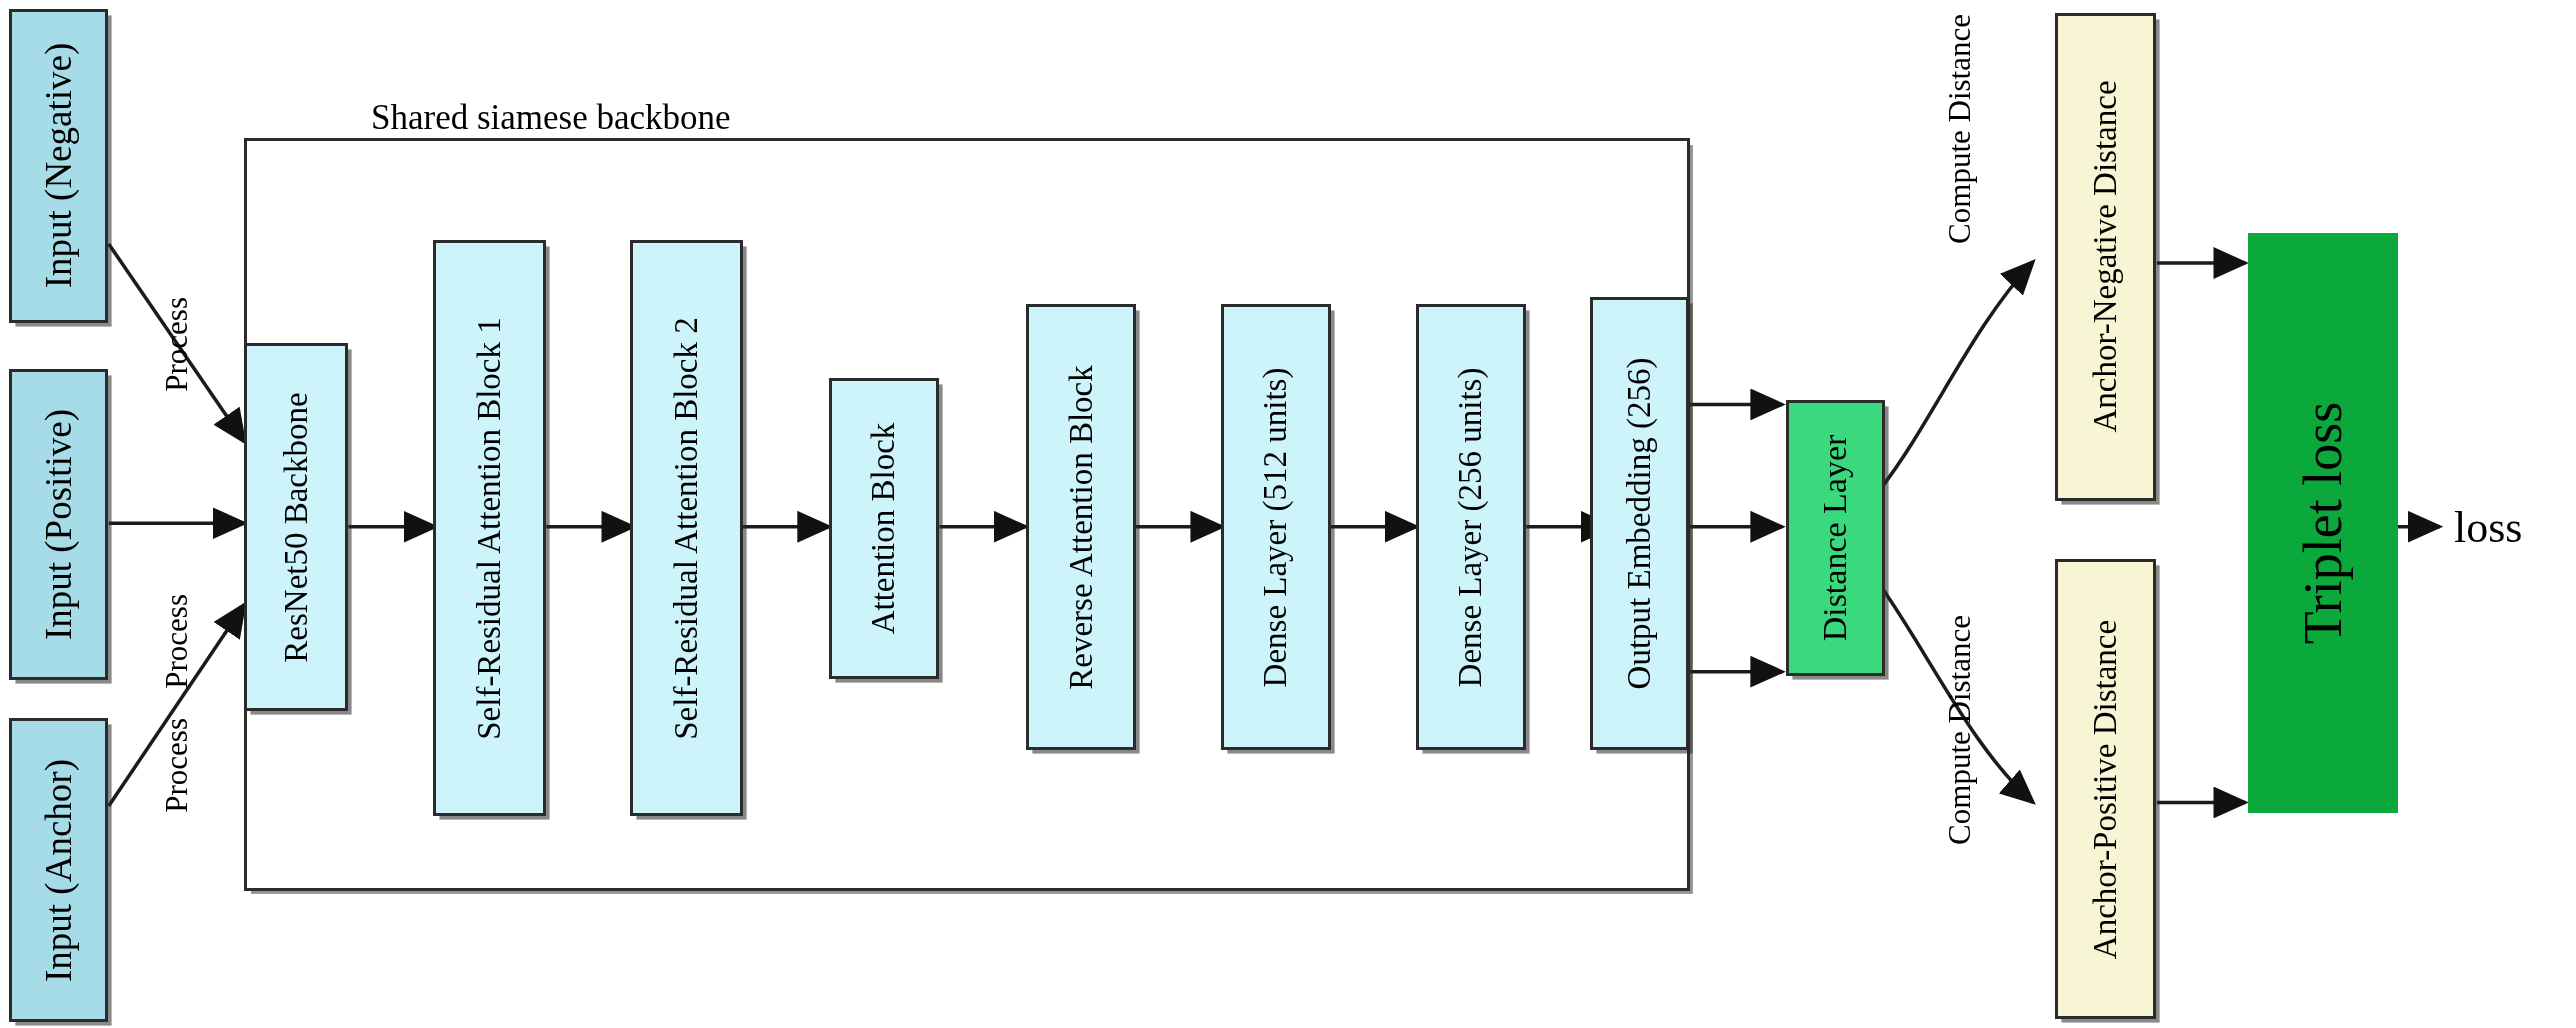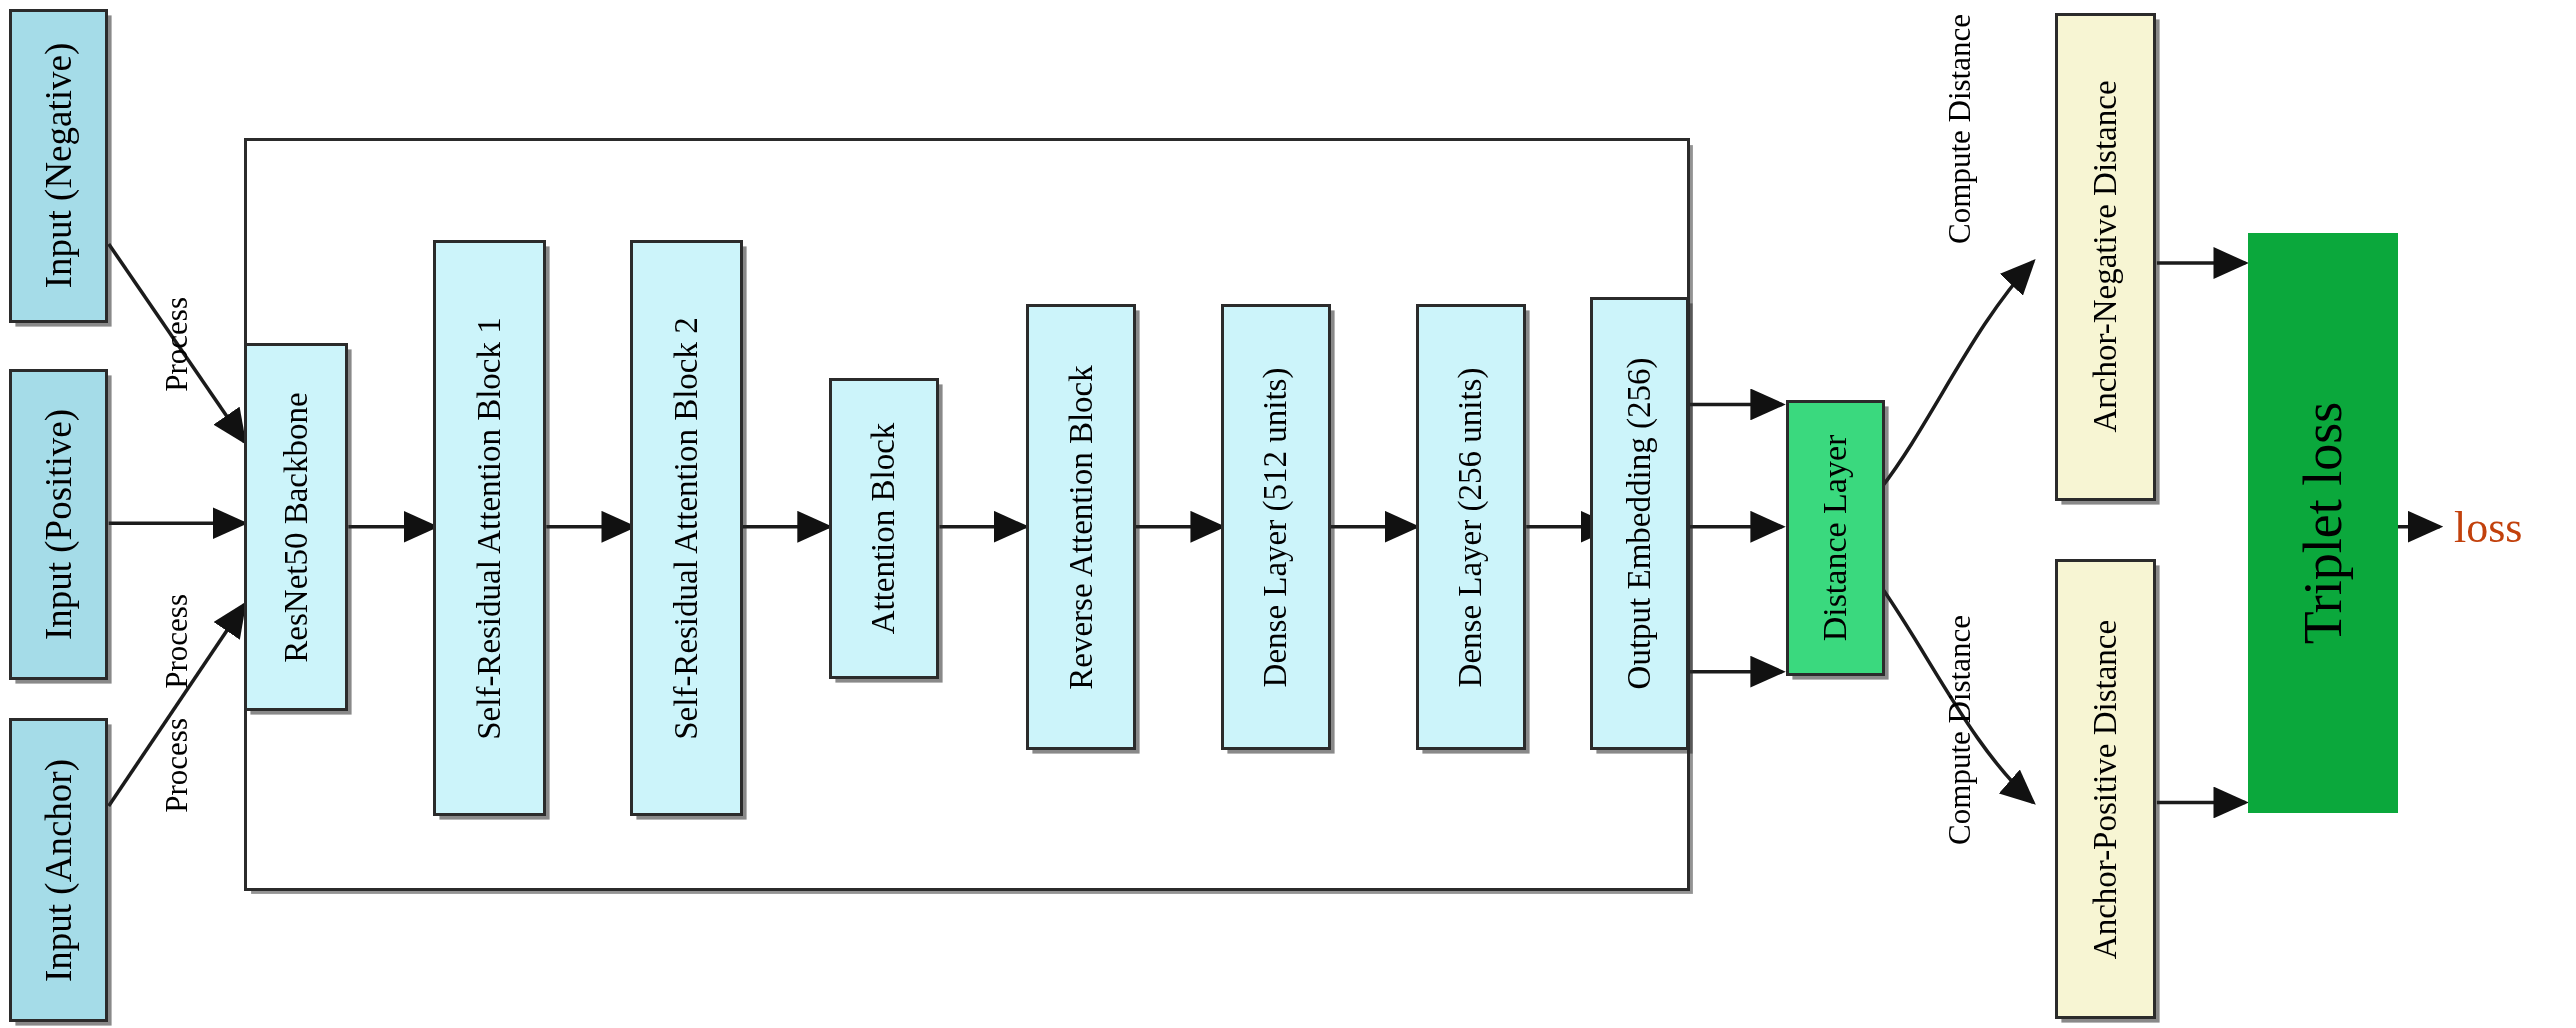--- a/index.html
+++ b/index.html
@@ -58,21 +58,21 @@
     white-space:nowrap;
     font-size:35px;
     color:#000;
     font-family:"Liberation Serif",serif;
   }
 
   .loss-label{
     position:absolute;
     white-space:nowrap;
     font-size:44px;
-    color:#c2410c;
+    color:#000000;
     font-family:"Liberation Serif",serif;
   }
 
   svg.wires{position:absolute;left:0;top:0;width:2576px;height:1028px;pointer-events:none;}
 </style>
 </head>
 <body>
 
 <div id="stage">
 
@@ -119,20 +119,21 @@
   </div>
 
   <div class="box input-box" style="left:9.2px;top:718px;width:99px;height:304px;">
     <span class="vtxt">Input (Anchor)</span>
   </div>
 
   <div class="vlabel" style="left:159px;top:297px;transform:rotate(-90deg) translate(-100%,0);">Process</div>
   <div class="vlabel" style="left:159px;top:594px;transform:rotate(-90deg) translate(-100%,0);">Process</div>
   <div class="vlabel" style="left:159px;top:718px;transform:rotate(-90deg) translate(-100%,0);">Process</div>
 
+  <div class="title" style="left:371px;top:98px;">Shared siamese backbone</div>
 
   <div class="container-box" style="left:244px;top:138px;width:1446px;height:753px;"></div>
 
   <div class="box layer-box" style="left:244px;top:343px;width:104px;height:368px;">
     <span class="vtxt">ResNet50 Backbone</span>
   </div>
 
   <div class="box layer-box" style="left:433px;top:240px;width:113px;height:576px;">
     <span class="vtxt">Self-Residual Attention Block 1</span>
   </div>

